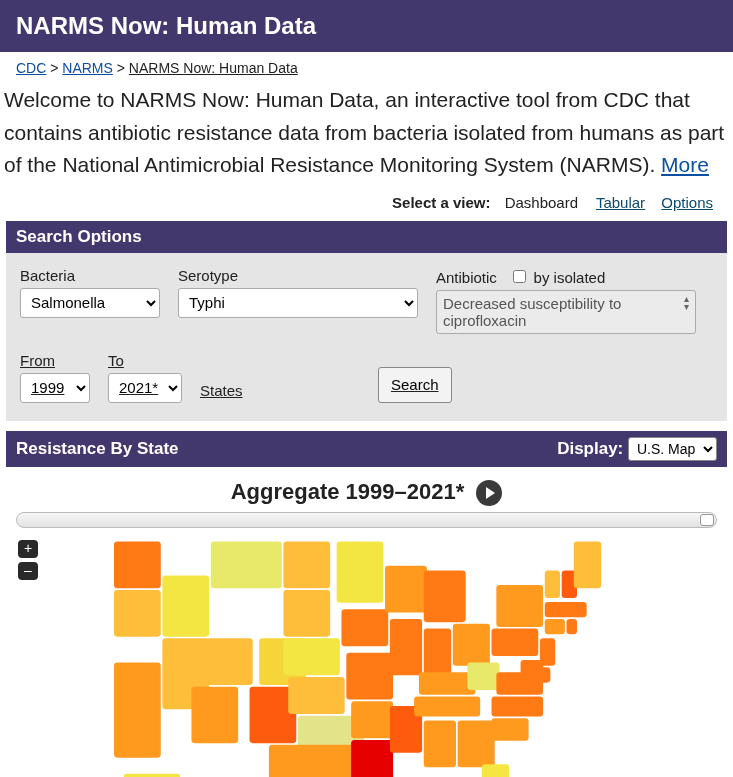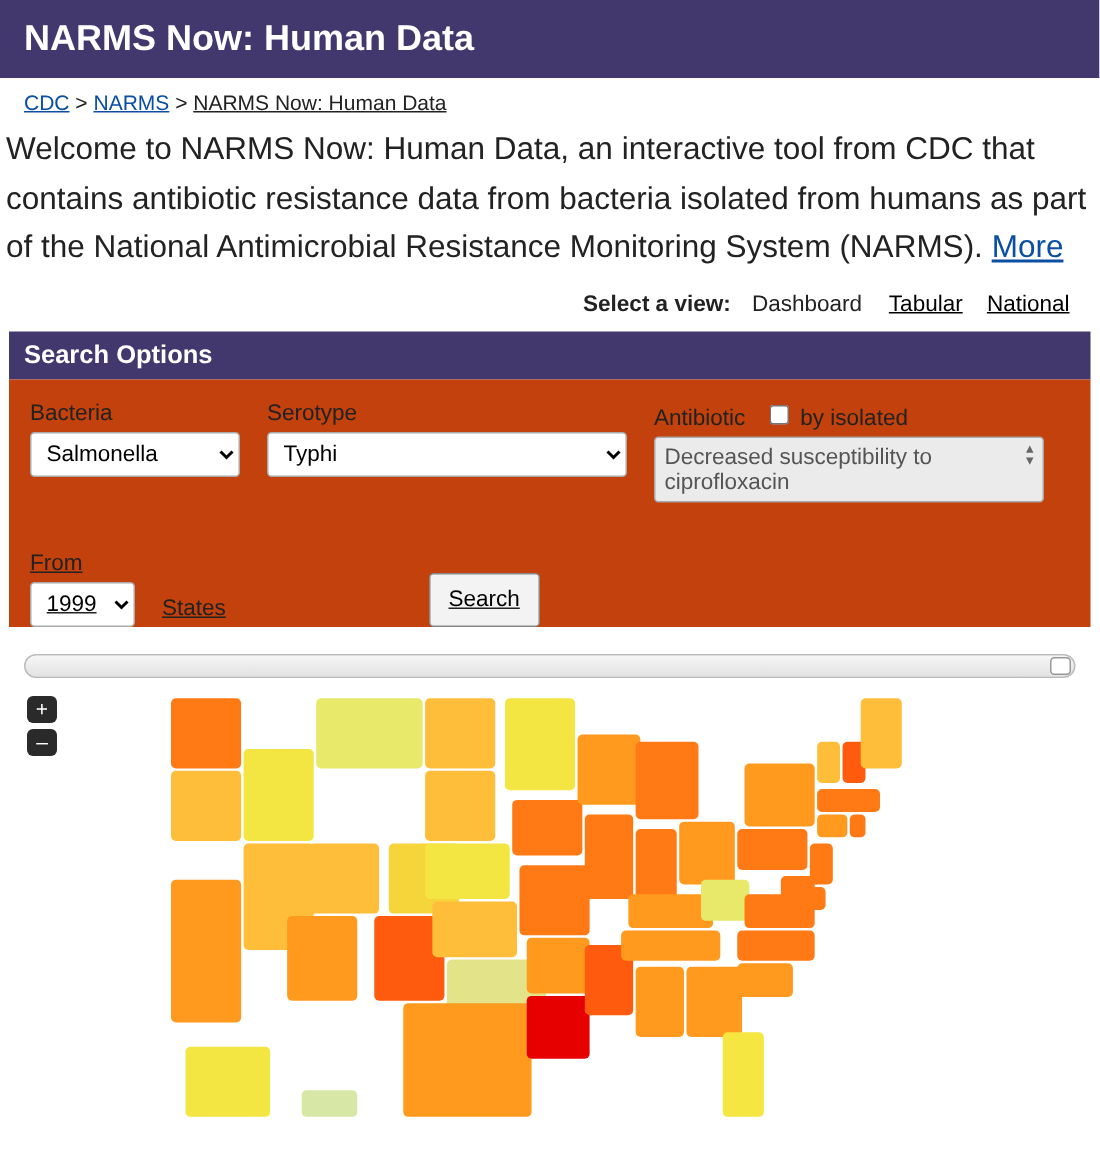--- a/index.html
+++ b/index.html
@@ -11,36 +11,36 @@
   .crumbs { padding:8px 16px 4px; font-size:14px; }
   .crumbs a { color:#0a4fa1; text-decoration:underline; }
   .crumbs .here { text-decoration:underline; color:#222; }
 
   .intro { padding:4px 8px 12px 4px; font-size:21px; line-height:1.55; }
   .intro a { color:#0a4fa1; text-decoration:underline; }
 
   .viewsel { text-align:right; padding:0 8px 10px 8px; font-size:15px; }
   .viewsel b { font-weight:700; margin-right:10px; }
   .viewsel .cur { color:#222; margin-right:14px; }
-  .viewsel a { color:#000000; text-decoration:underline; margin-right:12px; }
+  .viewsel a { color:#0c4a6e; text-decoration:underline; margin-right:12px; }
 
   .panel { margin:0 6px 10px 6px; }
   .panel-h { background:#43386d; color:#fff; padding:6px 10px; font-size:17px; font-weight:600; display:flex; align-items:center; justify-content:space-between; }
   .panel-h select { background:#fff; color:#000; font-size:14px; padding:2px 4px; border:1px solid #888; border-radius:3px; }
 
-  .search-body { background:#c2410c; padding:14px 14px 0; }
+  .search-body { background:#e5e5e5; padding:14px 14px 18px; }
   .row { display:flex; flex-wrap:wrap; gap:18px; }
   .field { display:flex; flex-direction:column; }
   .field label { font-size:15px; margin-bottom:4px; }
   .field .chk { font-size:15px; }
   select.inp, .antibiotic-box { background:#fff; border:1px solid #aaa; border-radius:3px; padding:4px 6px; font-size:15px; }
   select.inp { height:30px; }
   .antibiotic-box { background:#ebebeb; width:260px; min-height:44px; position:relative; padding-right:18px; color:#555; }
   .antibiotic-box .caret { position:absolute; right:6px; top:4px; font-size:10px; line-height:8px; color:#666; display:flex; flex-direction:column; }
-  button.search-btn { margin-top:33px; height:36px; padding:2px 12px; border:1px solid #888; border-radius:3px; background:#f3f3f3; font-size:15px; cursor:pointer; }
+  button.search-btn { margin-top:19px; height:36px; padding:2px 12px; border:1px solid #888; border-radius:3px; background:#f3f3f3; font-size:15px; cursor:pointer; }
 
   .map-body { background:#fff; padding:8px 10px 4px; }
   .agg-title { text-align:center; font-size:22px; font-weight:700; margin:4px 0 6px; }
   .play-icon { display:inline-flex; width:26px; height:26px; background:#3a3a3a; border-radius:50%; vertical-align:middle; margin-left:6px; align-items:center; justify-content:center; }
   .play-icon::after { content:""; border-left:9px solid #fff; border-top:6px solid transparent; border-bottom:6px solid transparent; margin-left:2px; }
 
   .scrub { width:100%; height:16px; background:linear-gradient(#f6f6f6,#e2e2e2); border:1px solid #bbb; border-radius:8px; position:relative; margin-bottom:8px; }
   .scrub .handle { position:absolute; right:2px; top:1px; width:14px; height:12px; background:#fff; border:1px solid #999; border-radius:3px; }
 
   .zoom-ctrl { position:absolute; display:flex; flex-direction:column; gap:4px; }
@@ -65,21 +65,21 @@
 </div>
 
 <div class="intro">
   <span>Welcome to NARMS Now: Human Data, an interactive tool from CDC that contains antibiotic resistance data from bacteria isolated from humans as part of the National Antimicrobial Resistance Monitoring System (NARMS). </span><a href="#">More</a>
 </div>
 
 <div class="viewsel">
   <b>Select a view:</b>
   <span class="cur">Dashboard</span>
   <a href="#">Tabular</a>
-  <a href="#">National</a>
+  <a href="#">Options</a>
 </div>
 
 <div class="panel">
   <div class="panel-h">
     <span>Search Options</span>
   </div>
   <div class="search-body">
     <div class="row">
       <div class="field" style="width:140px">
         <label>Bacteria</label>
@@ -106,30 +106,45 @@
               <span>▾</span>
             </span>
         </div>
       </div>
     </div>
     <div class="row" style="margin-top:14px; align-items:flex-end;text-decoration:underline;">
       <div class="field" style="width:70px">
         <label>From</label>
         <select class="inp"><option>1999</option></select>
       </div>
+      <div class="field" style="width:74px">
+        <label>To</label>
+        <select class="inp"><option>2021*</option></select>
+      </div>
       <div class="field" style="width:160px">
         <label>States</label>
       </div>
       <button class="search-btn">Search</button>
     </div>
   </div>
 </div>
 
 <div class="panel">
+  <div class="panel-h">
+    <span>Resistance By State</span>
+    <span>
+      <span>Display:</span>
+      <select><option>U.S. Map</option></select>
+    </span>
+  </div>
   <div class="map-body">
+    <div class="agg-title">
+      <span>Aggregate 1999–2021*</span>
+      <span class="play-icon"></span>
+    </div>
     <div class="scrub">
       <div class="handle"></div>
     </div>
     <div class="map-wrap">
       <div class="zoom-ctrl" style="left:2px; top:4px;">
         <div class="zoom-btn">+</div>
         <div class="zoom-btn">–</div>
       </div>
       <svg class="usmap" viewBox="0 0 960 520">
 

